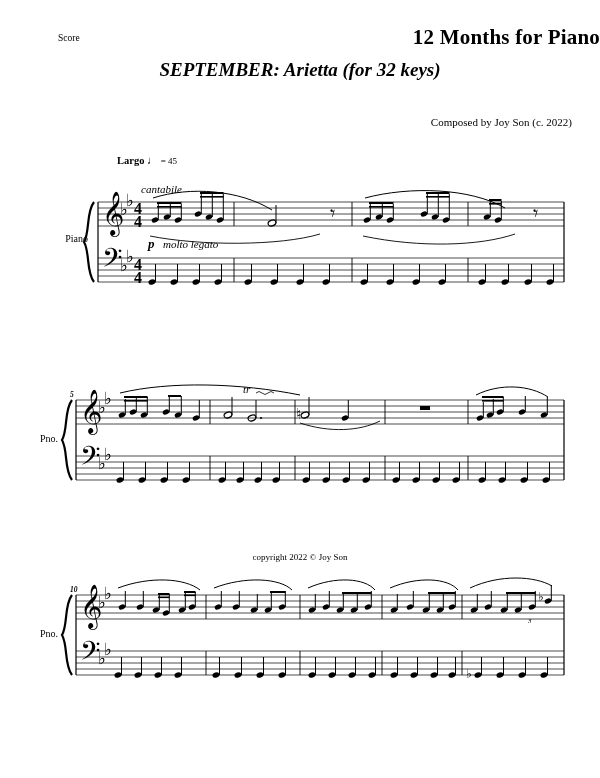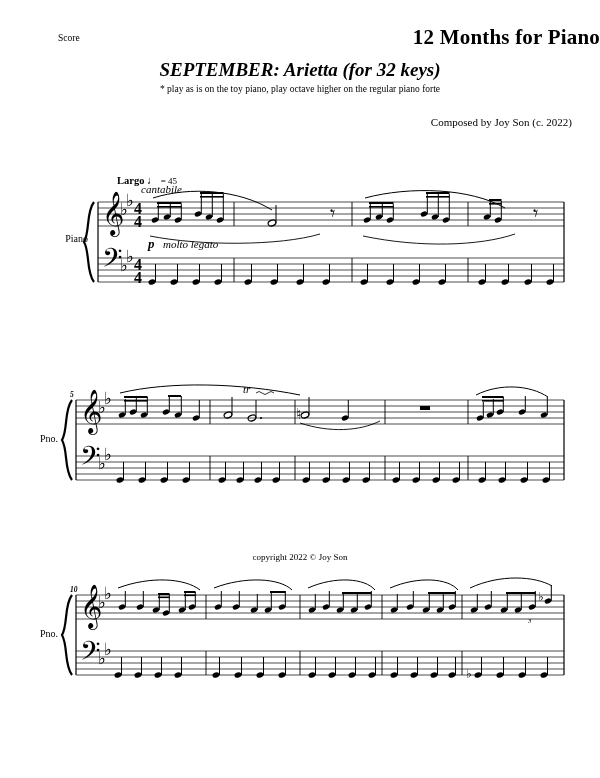--- a/index.html
+++ b/index.html
@@ -120,26 +120,25 @@
   .svg-abs { position: absolute; left: 0; top: 0; }
 </style>
 </head>
 <body>
 
 <div class="page">
 
   <div class="score-label">Score</div>
   <div class="main-title">12 Months for Piano</div>
   <div class="subtitle">SEPTEMBER: Arietta (for 32 keys)</div>
-  <div class="note-line">* play as is on the toy piano, play octave higher on the regular piano forte</div>
   <div class="composer">Composed by Joy Son (c. 2022)</div>
 
   <div class="system sys1">
 
-    <div class="tempo" style="left:117px; top:4px;margin-top:20px;">
+    <div class="tempo" style="left:117px; top:4px;">
       <span>Largo</span>
       <span style="font-size:11px;">♩</span>
       <span class="eq">= 45</span>
     </div>
 
     <div class="inst-name" style="left:30px; top:83px; width:58px;">Piano</div>
 
     <div class="expr" style="left:141px; top:33px;">cantabile</div>
     <div class="dyn" style="left:148px; top:86px;">p</div>
     <div class="expr" style="left:163px; top:88px;">molto legato</div>

